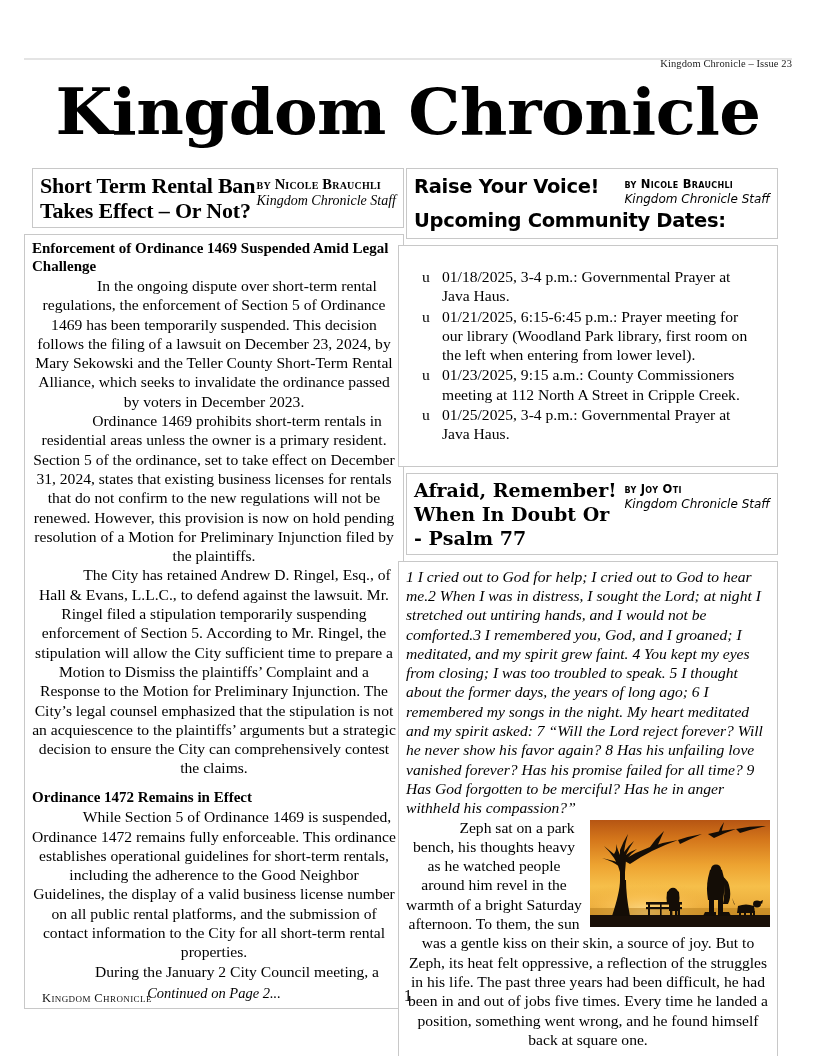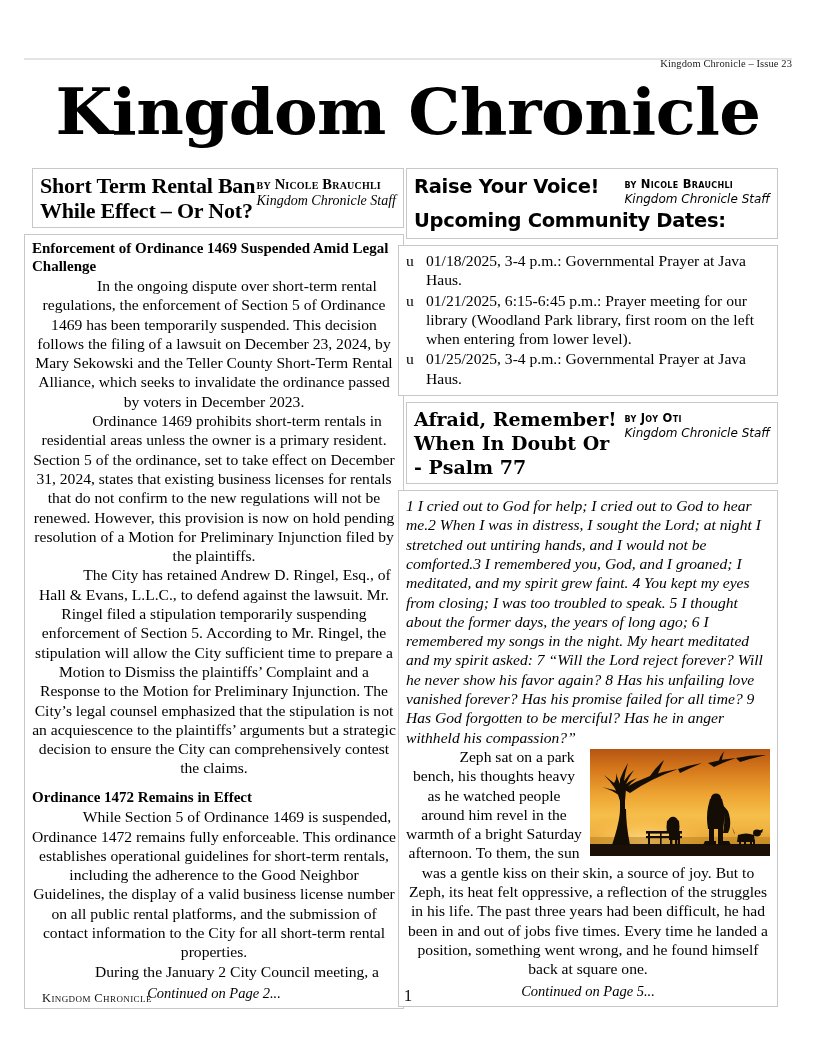--- a/index.html
+++ b/index.html
@@ -131,21 +131,21 @@
   .contd {
     font-weight: 400;
     font-style: italic;
     font-size: 14.5px;
     line-height: 17px;
     text-align: center;
     margin-top: 4px;
   }
 
   
-  .bullets { margin: 0; }
+  .bullets { margin: 16px; }
   .bullet {
     font-size: 15.6px;
     line-height: 19.3px;
     padding-left: 20px;
     text-indent: -20px;
     margin: 0 0 1px 0;
   }
   .bullet .mk { display: inline-block; width: 20px; text-indent: 0; }
 
   
@@ -194,21 +194,21 @@
   <div class="masthead">Kingdom Chronicle</div>
 
   <div class="cols">
 
     <div class="col-left">
 
       <div class="box tight">
         <div class="head-row">
           <div class="headline-serif">
             <div>Short Term Rental Ban</div>
-            <div>While Effect – Or Not?</div>
+            <div>Takes Effect – Or Not?</div>
           </div>
           <div class="byline-wrap">
             <div class="byline">by Nicole Brauchli</div>
             <div class="byline-sub">Kingdom Chronicle Staff</div>
           </div>
         </div>
       </div>
 
       <div class="box">
         <div class="subhead">Enforcement of Ordinance 1469 Suspended Amid Legal Challenge</div>
@@ -234,20 +234,21 @@
             <div class="byline-sub-sans">Kingdom Chronicle Staff</div>
           </div>
         </div>
         <div class="headline-sans">Upcoming Community Dates:</div>
       </div>
 
       <div class="box">
         <div class="bullets">
           <p class="bullet"><span class="mk">u</span><span>01/18/2025, 3-4 p.m.: Governmental Prayer at Java Haus.</span></p>
           <p class="bullet"><span class="mk">u</span><span>01/21/2025, 6:15-6:45 p.m.: Prayer meeting for our library (Woodland Park library, first room on the left when entering from lower level).</span></p>
+          <p class="bullet"><span class="mk">u</span><span>01/23/2025, 9:15 a.m.: County Commissioners meeting at 112 North A Street in Cripple Creek.</span></p>
           <p class="bullet"><span class="mk">u</span><span>01/25/2025, 3-4 p.m.: Governmental Prayer at Java Haus.</span></p>
         </div>
       </div>
 
       <div class="box tight">
         <div class="head-row">
           <div class="headline-sans2">
             <div>Afraid, Remember!</div>
             <div>When In Doubt Or</div>
             <div>- Psalm 77</div>

